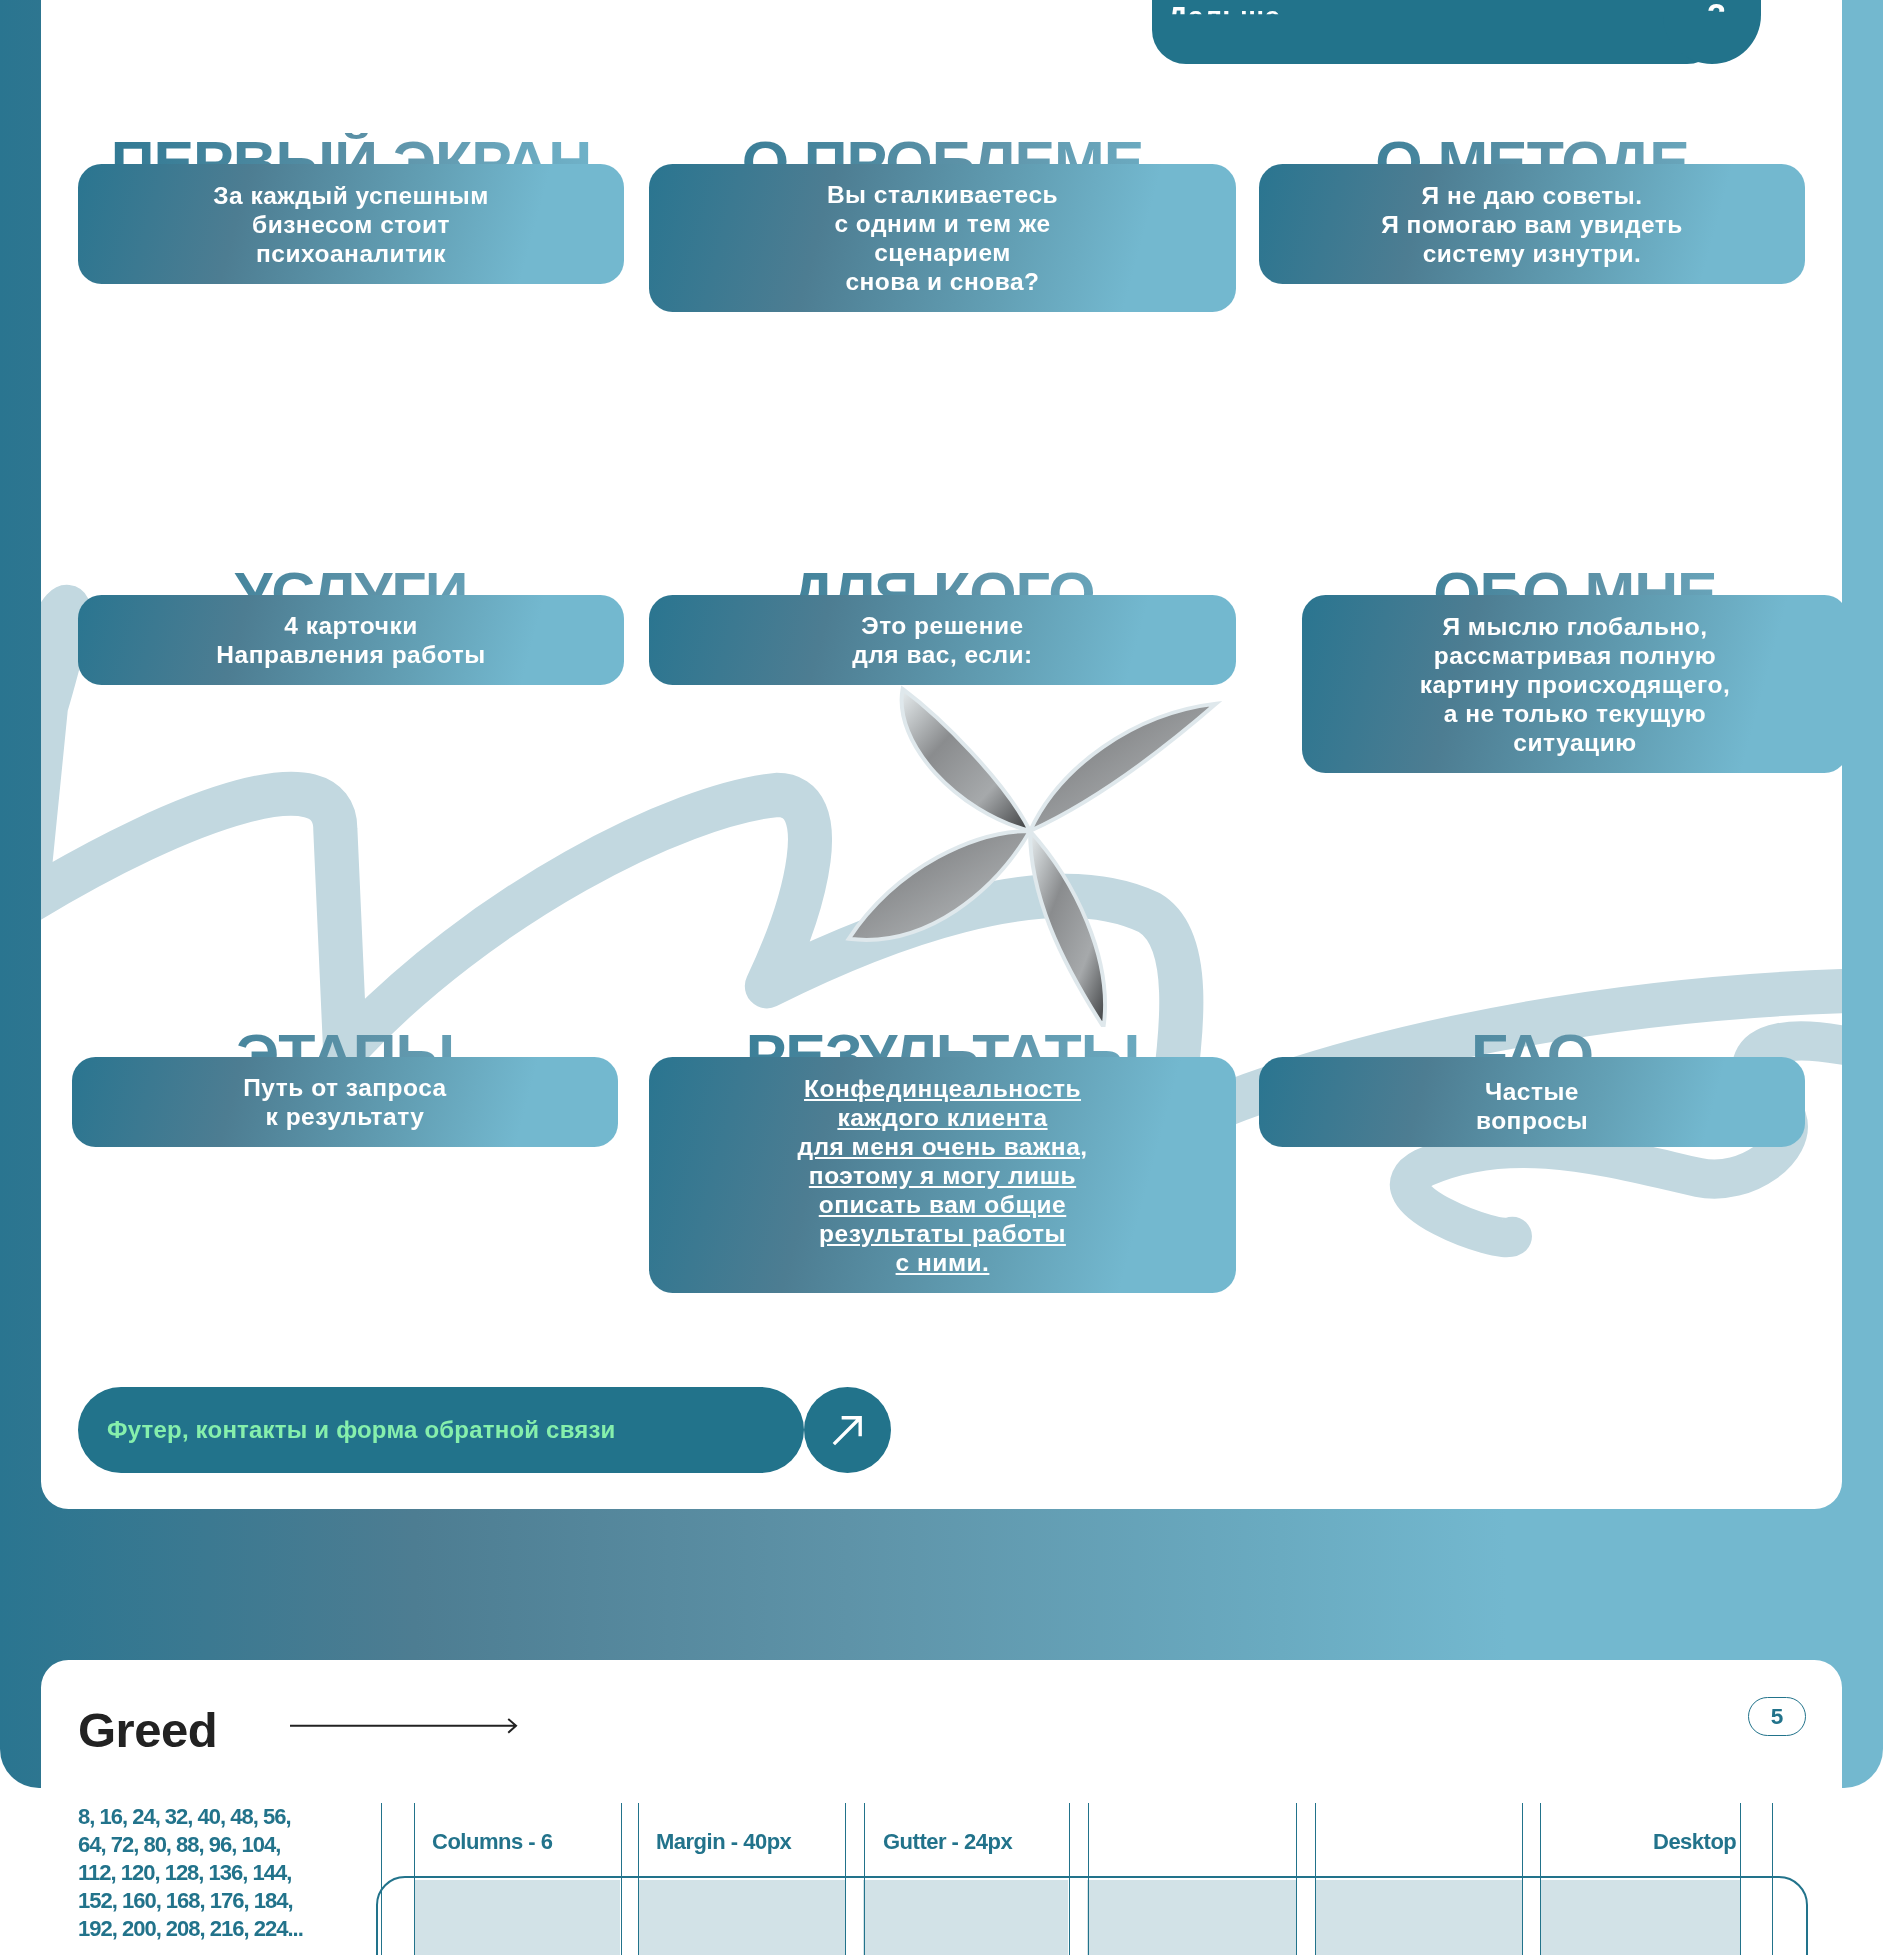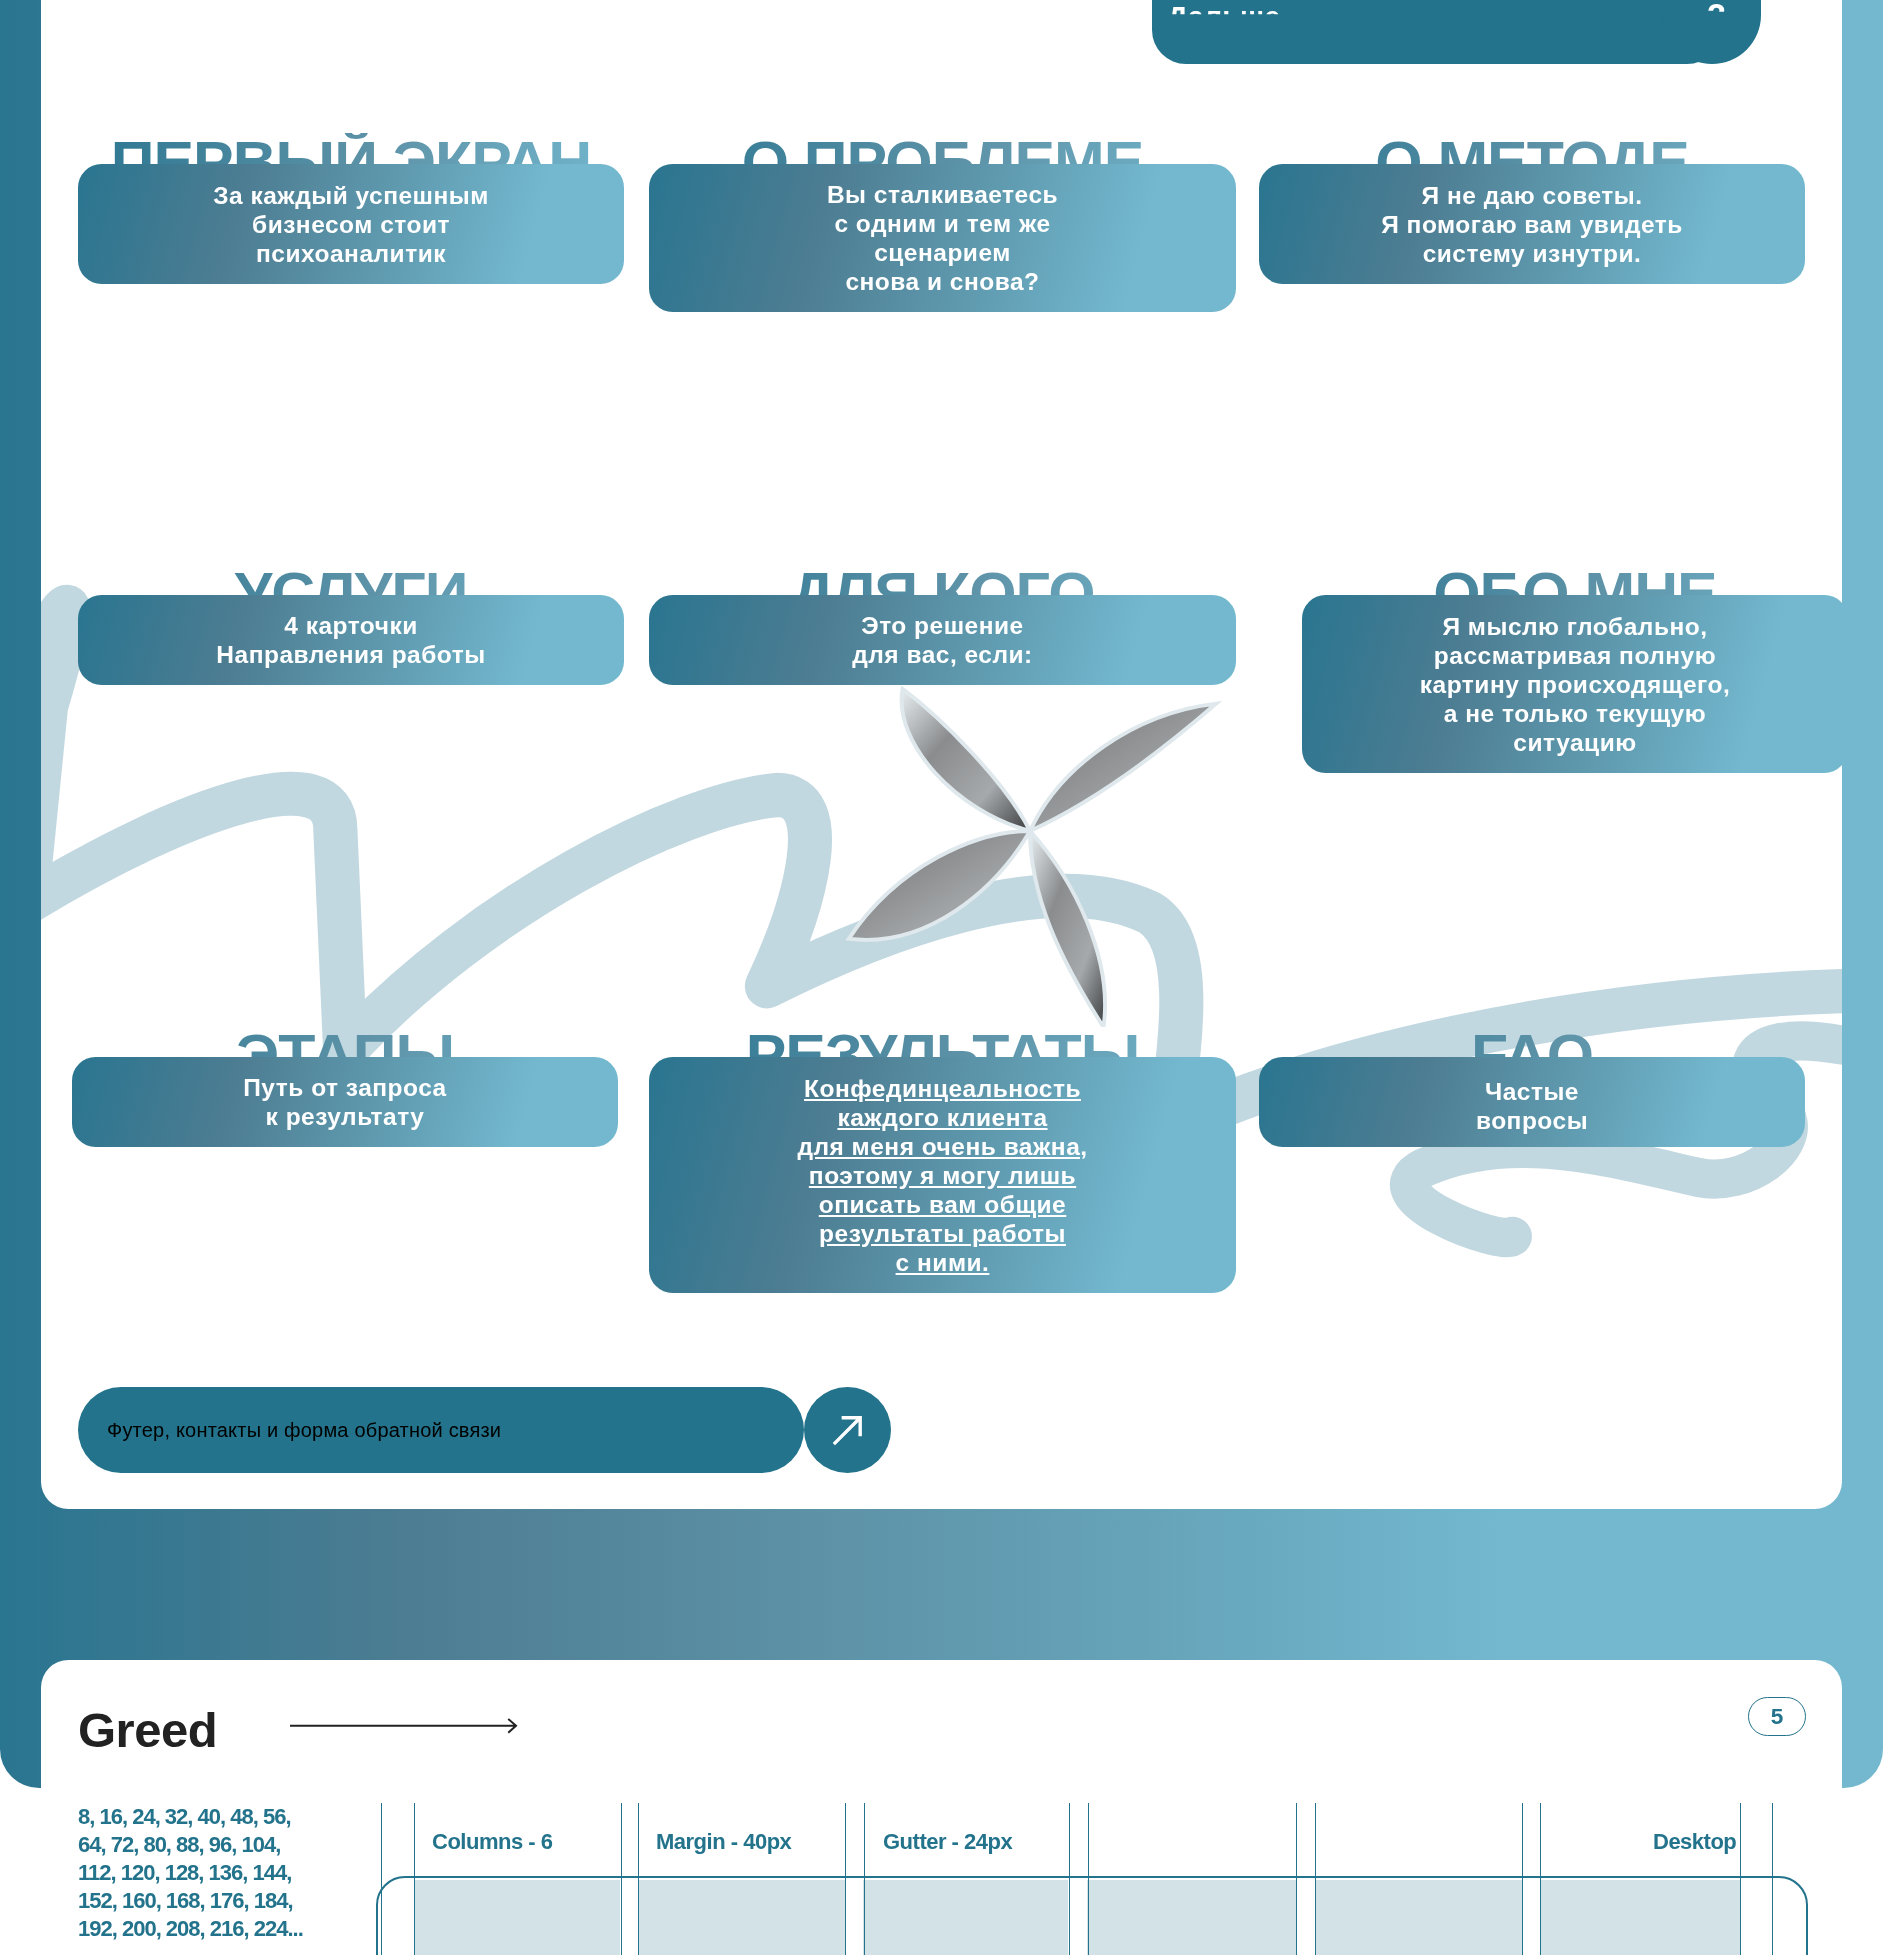--- a/index.html
+++ b/index.html
@@ -56,23 +56,23 @@
       border-radius: 23.5px; color: #ffffff; text-align: center;
       display: flex; align-items: center; justify-content: center; flex-direction: column;
       font-weight: bold; font-size: 24.5px; line-height: 29px; letter-spacing: 0.5px;
       padding: 11.8px 14.7px;
     }
     .card .line { display: block; white-space: nowrap; }
 
     
     .footer-pill {
       position: absolute; left: 78px; top: 1387px; width: 726px; height: 86px;
-      background: #22738b; border-radius: 43px; color: #000000;
+      background: #22738b; border-radius: 43px; color: #86efac;
       display: flex; align-items: center; padding-left: 29px;
-      font-size: 20px; font-weight: normal; letter-spacing: 0.2px;
+      font-size: 24px; font-weight: bold; letter-spacing: 0.2px;
     }
     .footer-circle {
       position: absolute; left: 804px; top: 1387px; width: 87px; height: 86px;
       background: #22738b; border-radius: 50%;
       display: flex; align-items: center; justify-content: center;
     }
 
     
     .greed-title { position: absolute; left: 78px; top: 1702px; font-size: 49px; font-weight: bold; color: #222222; letter-spacing: -0.5px; }
     .greed-arrow { position: absolute; left: 289px; top: 1716px; width: 230px; height: 19.6px; }

